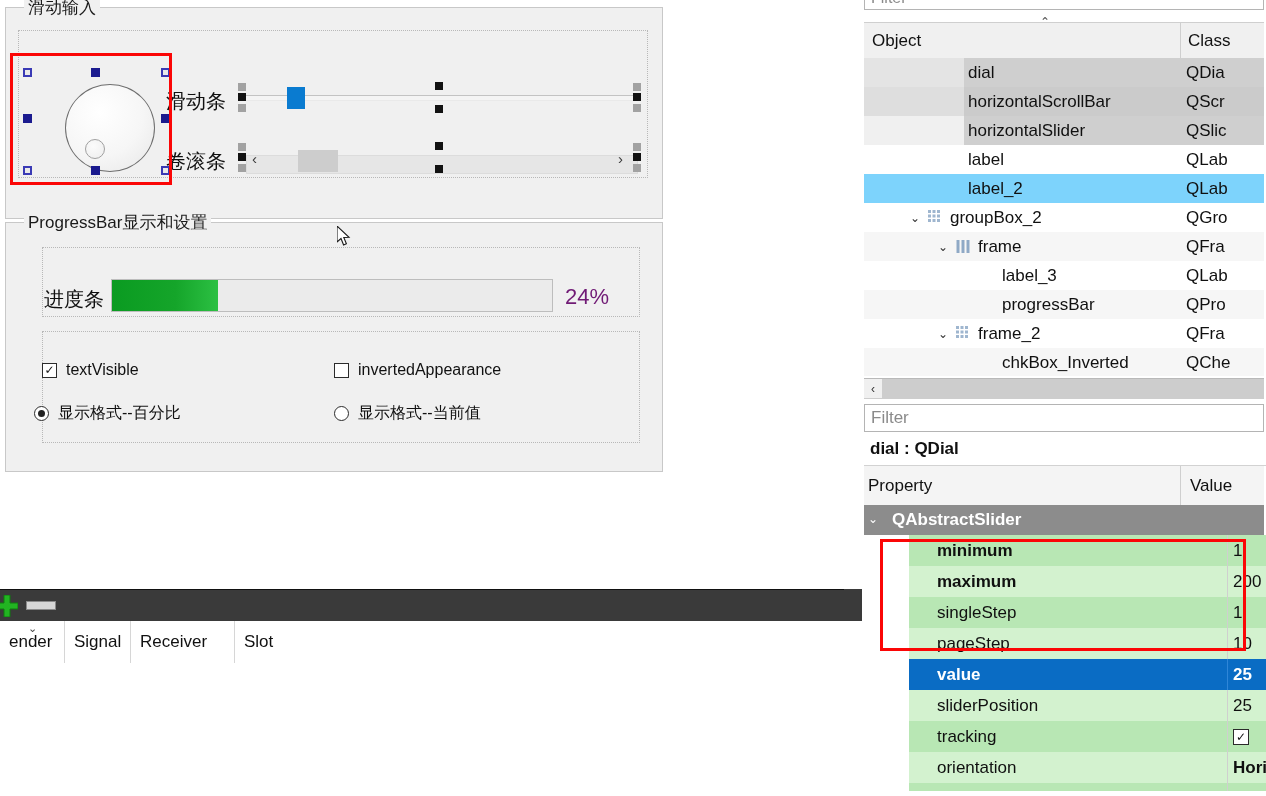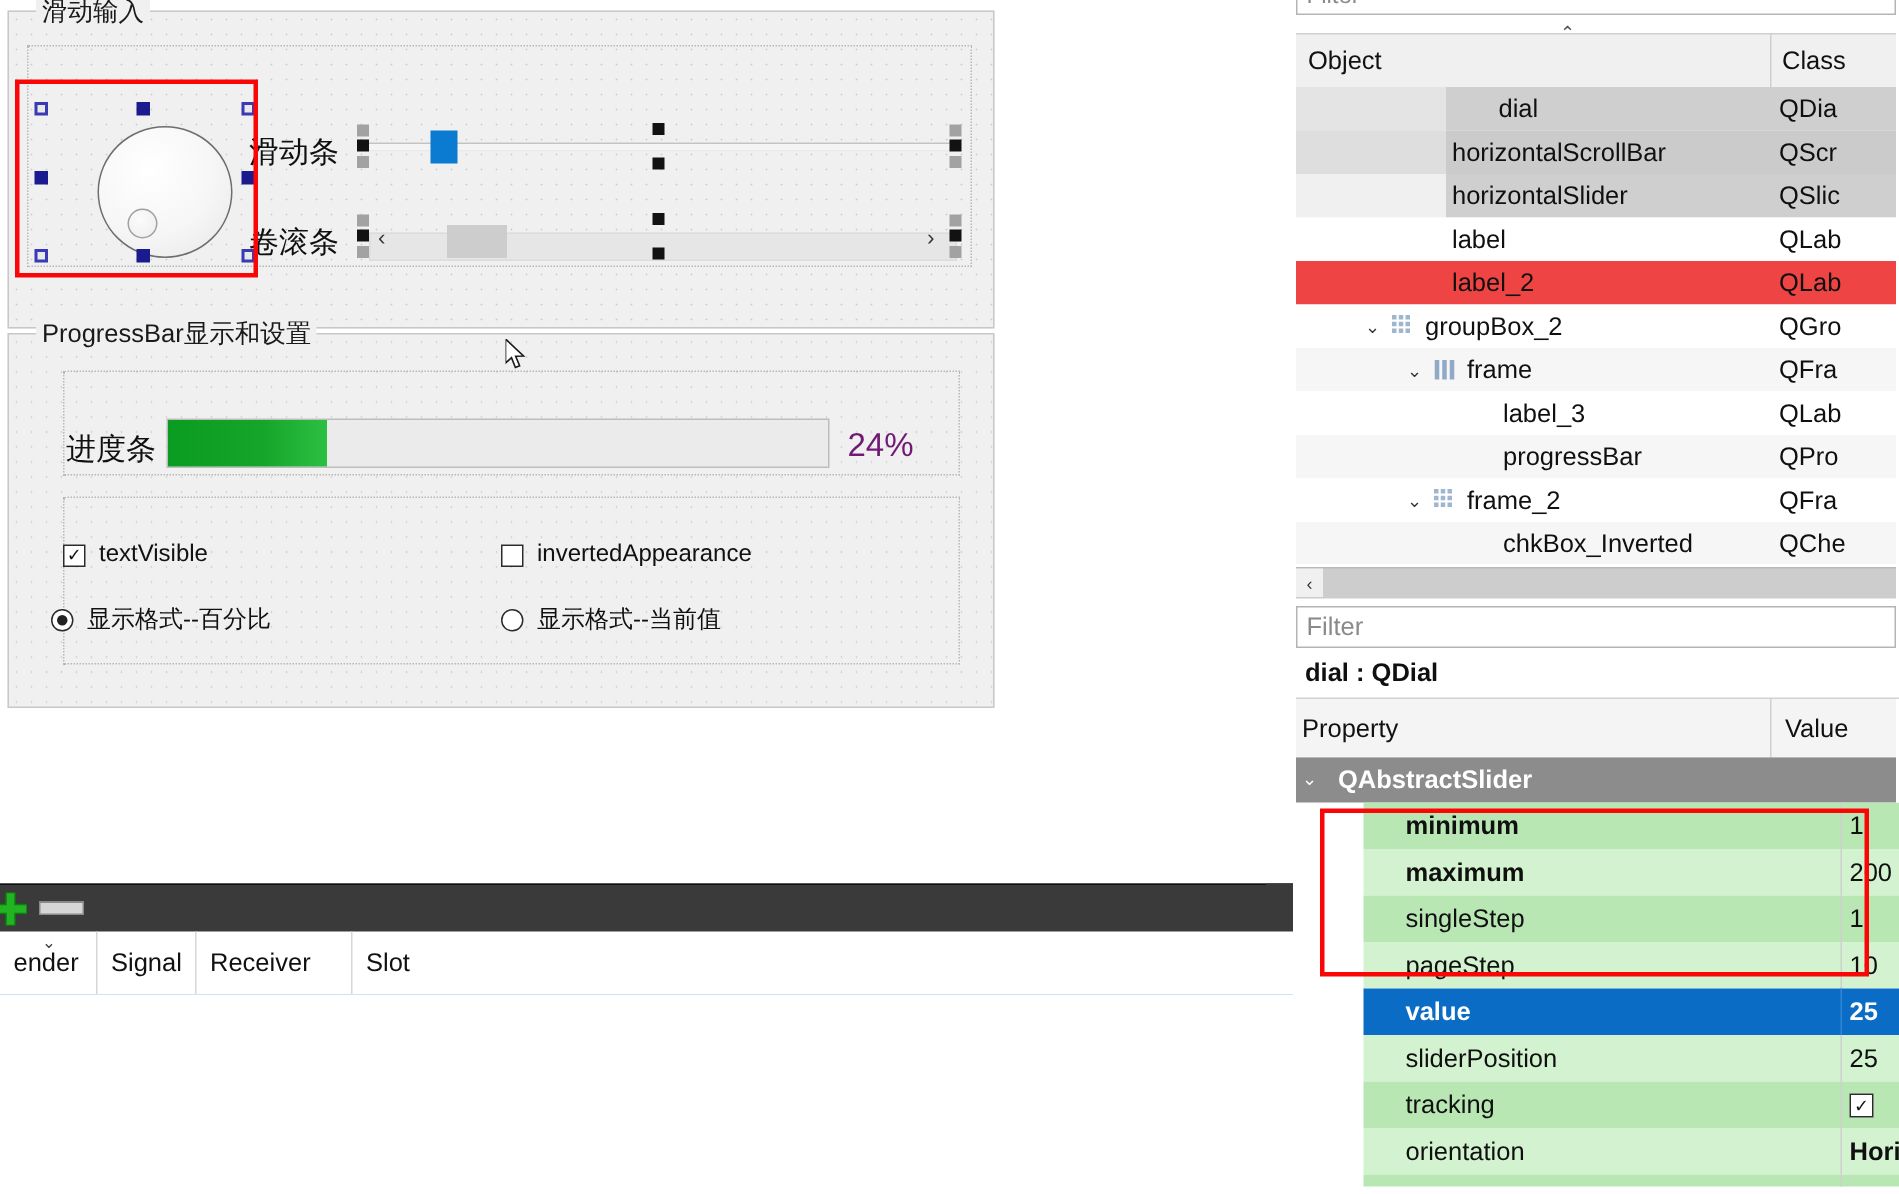--- a/index.html
+++ b/index.html
@@ -321,21 +321,21 @@
   </div>
   <div id="oi-sortmark">⌃</div>
   <div id="oi-hsep"></div>
 
   <div id="oi-rows">
 
     <div class="oi-row" style="background:#e9e9e9;">
       <div class="indentbg" style="left:0;width:100px;background:#e4e4e4;"></div>
       <div class="indentbg" style="left:100px;width:218px;background:#cfcfcf;"></div>
       <div class="indentbg" style="left:318px;width:84px;background:#cfcfcf;"></div>
-      <div class="objname" style="left:104px;margin-left:31px;">dial</div>
+      <div class="objname" style="left:104px;">dial</div>
       <div class="clsname">QDia</div>
     </div>
 
     <div class="oi-row" style="background:#e4e4e4;padding-left:44px;">
       <div class="indentbg" style="left:0;width:100px;background:#dedede;"></div>
       <div class="indentbg" style="left:100px;width:218px;background:#cbcbcb;"></div>
       <div class="indentbg" style="left:318px;width:84px;background:#cbcbcb;"></div>
       <div class="objname" style="left:104px;">horizontalScrollBar</div>
       <div class="clsname">QScr</div>
     </div>
@@ -346,21 +346,21 @@
       <div class="indentbg" style="left:318px;width:84px;background:#cfcfcf;"></div>
       <div class="objname" style="left:104px;">horizontalSlider</div>
       <div class="clsname">QSlic</div>
     </div>
 
     <div class="oi-row" style="background:#ffffff;">
       <div class="objname" style="left:104px;">label</div>
       <div class="clsname">QLab</div>
     </div>
 
-    <div class="oi-row" style="background:#ef4444;">
+    <div class="oi-row" style="background:#7dd3fc;">
       <div class="objname" style="left:104px;">label_2</div>
       <div class="clsname">QLab</div>
     </div>
 
     <div class="oi-row" style="background:#ffffff;">
       <div class="chev" style="left:46px;">⌄</div>
       <svg class="oi-icon" style="left:64px;" viewBox="0 0 15 15">
         <g fill="#9fb6cf">
             <rect x="0" y="0" width="3" height="3"></rect>
             <rect x="4.5" y="0" width="3" height="3"></rect>

